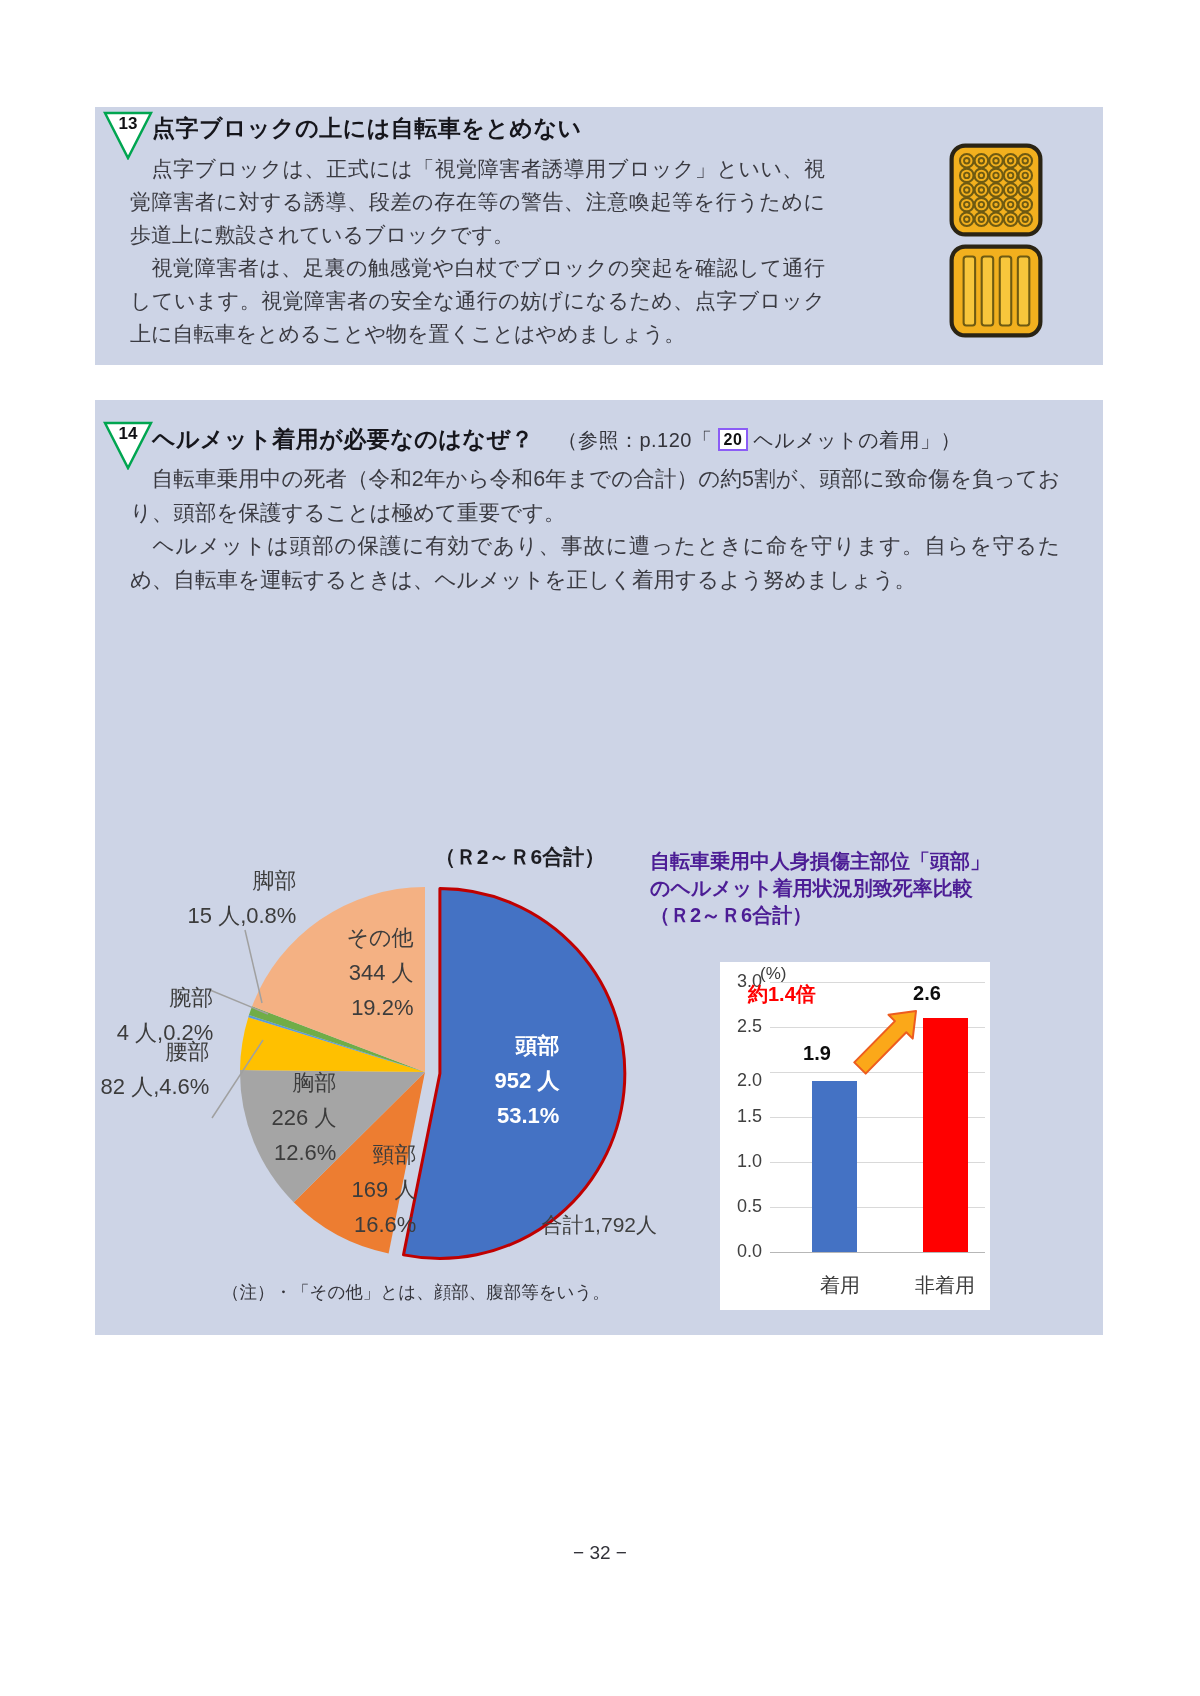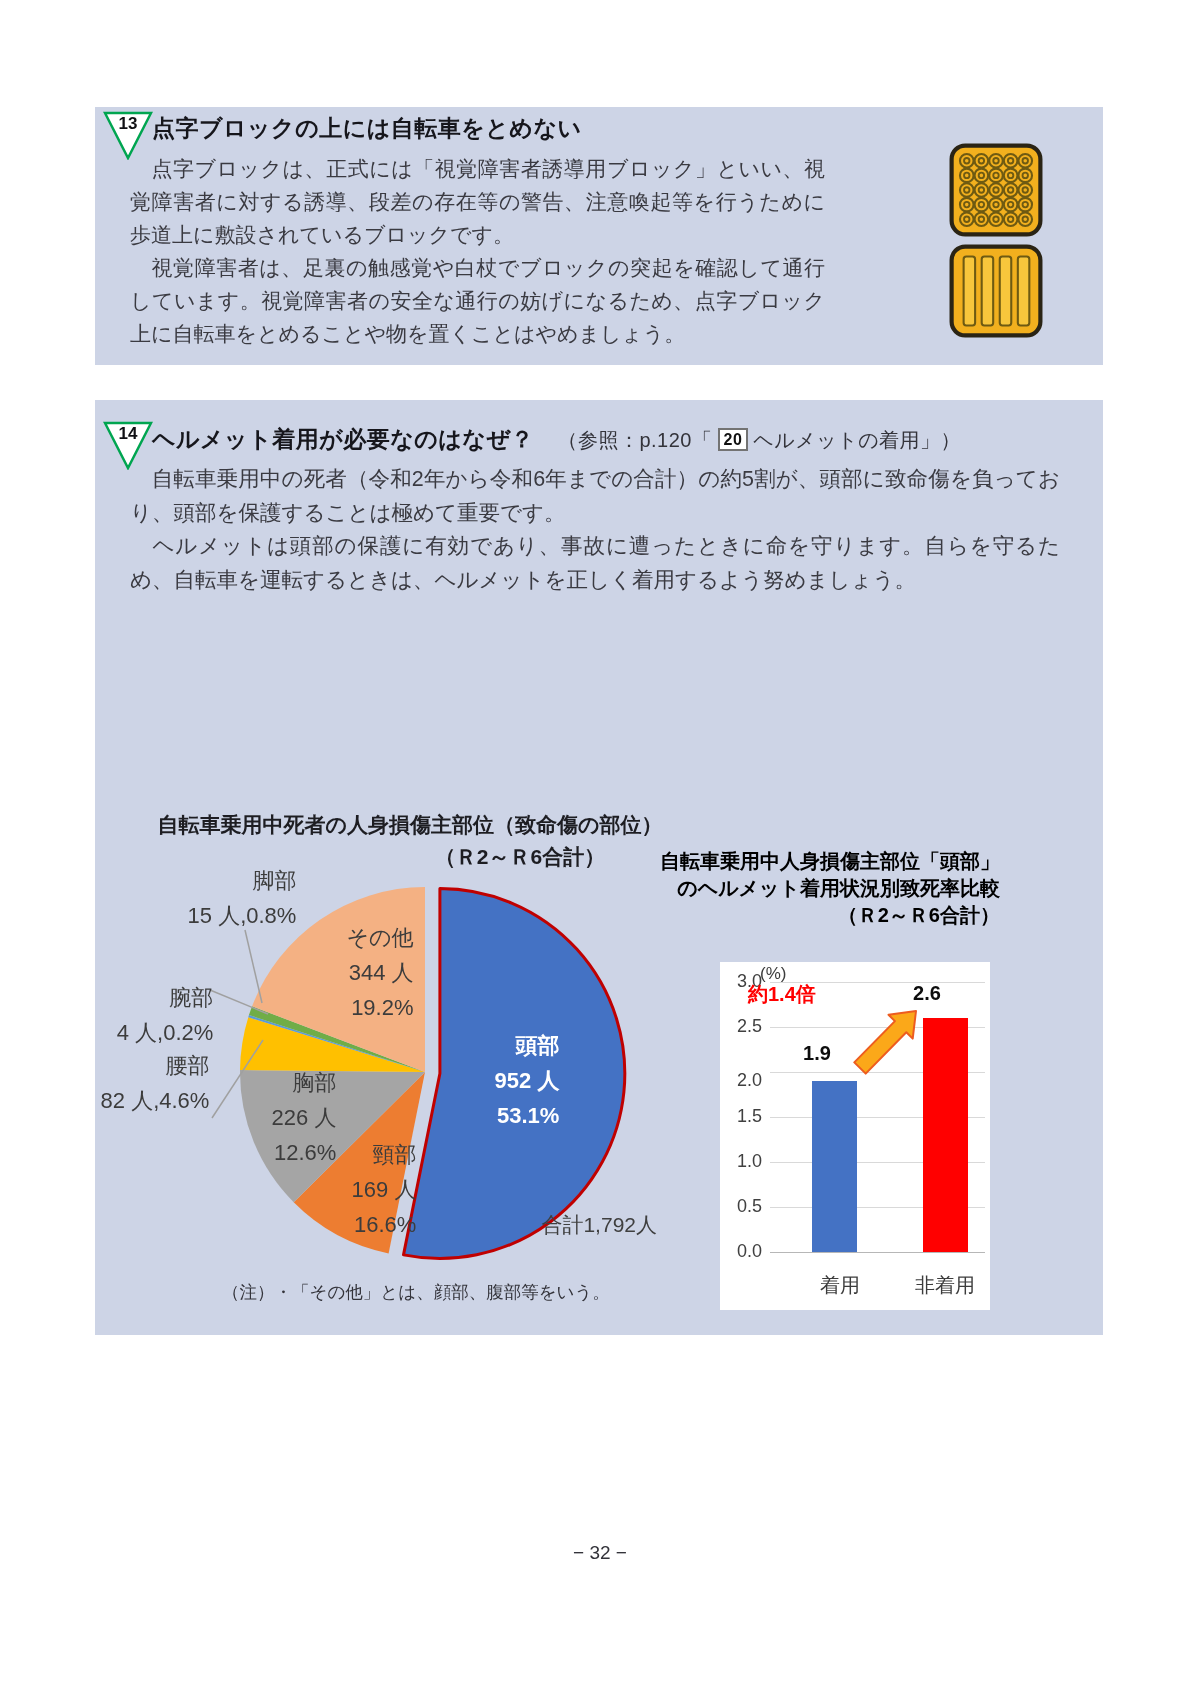--- a/index.html
+++ b/index.html
@@ -7,21 +7,21 @@
         font-family:"Liberation Sans",sans-serif;color:#3a3a41;overflow:hidden;}
   .panel{position:absolute;background:#cdd4e6;}
   #panel13{left:95px;top:107px;width:1008px;height:258px;}
   #panel14{left:95px;top:400px;width:1008px;height:935px;}
   .badge{position:absolute;width:50px;height:50px;}
   .badge .num{position:absolute;top:4px;left:0;right:0;text-align:center;
               font-size:17px;font-weight:bold;color:#101014;}
   .sec-title{margin:0;padding:6px 0 0 57px;font-size:23px;font-weight:bold;color:#16161c;
              letter-spacing:.5px;white-space:nowrap;}
   .t-ref{font-weight:normal;font-size:20px;color:#33333a;}
-  .ref-box{display:inline-block;border:2px solid #737373;background:#fff;font-weight:bold;
+  .ref-box{display:inline-block;border:2px solid #8b5cf6;background:#fff;font-weight:bold;
            font-size:16px;line-height:17px;padding:1px 4px;margin:0 5px;vertical-align:2px;color:#111;}
   .body-text{font-size:21px;line-height:33px;text-align:justify;color:#3a3a41;}
   .body-text p{margin:0;}
   #panel13 .body-text{margin:8px 278px 0 35px;}
   #panel14 .body-text{margin:8px 43px 0 35px;line-height:33.5px;font-size:21.5px;}
   .tactile-icons{position:absolute;right:60px;top:36px;width:94px;}
   .tactile-icons svg{display:block;margin-bottom:7px;}
   
   .pie-block{position:absolute;left:5px;top:405px;width:580px;height:490px;}
   .pie-title{position:absolute;left:310px;top:6px;transform:translateX(-50%);
@@ -31,22 +31,22 @@
   .pie-svg{position:absolute;left:0;top:0;}
   .pie-label{position:absolute;transform:translateX(-50%);text-align:right;font-size:22px;
              line-height:35px;color:#3c3c3c;white-space:nowrap;}
   .pie-label.head{color:#ffffff;font-weight:bold;}
   .pie-total{position:absolute;left:427px;top:406px;width:130px;text-align:right;
              font-size:21px;color:#3f3f3f;white-space:nowrap;}
   .pie-note{position:absolute;left:127px;top:880px;font-family:"DejaVu Serif","Liberation Serif",serif;
             font-size:17.5px;color:#33333a;white-space:nowrap;}
   
   .bar-block{position:absolute;left:555px;top:445px;width:350px;height:480px;}
-  .bar-title{position:absolute;left:0;top:3px;width:350px;text-align:right;
-             font-size:20px;line-height:27px;font-weight:bold;color:#000000;}
+  .bar-title{position:absolute;left:0;top:3px;width:350px;text-align:left;
+             font-size:20px;line-height:27px;font-weight:bold;color:#4c1d95;}
   .bar-panel{position:absolute;left:70px;top:117px;width:270px;height:348px;background:#ffffff;}
   .unit-label{position:absolute;left:40px;top:2px;font-size:17px;color:#3c3c3c;}
   .tick{position:absolute;left:0;width:42px;text-align:right;font-size:18px;color:#404040;height:22px;}
   .gridline{position:absolute;left:50px;width:215px;height:1px;background:#d9d9d9;}
   .gridline.base{background:#b7b7b7;}
   .bar-col{position:absolute;bottom:58px;width:45px;}
   .bar-val{position:absolute;transform:translateX(-50%);font-weight:bold;font-size:20px;color:#0d0d0d;white-space:nowrap;}
   .ratio-note{position:absolute;left:28px;top:19px;font-size:20px;font-weight:bold;color:#ff0000;white-space:nowrap;}
   .cat-label{position:absolute;transform:translateX(-50%);top:310px;font-size:20px;color:#3c3c3c;white-space:nowrap;}
   .arrow-svg{position:absolute;left:0;top:0;pointer-events:none;}
@@ -122,21 +122,20 @@
       </svg>
       <span class="num">14</span>
     </div>
     <h2 class="sec-title" style="padding-top:24px;"><span>ヘルメット着用が必要なのはなぜ？</span>　<span class="t-ref"><span>（参照：p.120「</span><span class="ref-box">20</span><span>ヘルメットの着用」）</span></span></h2>
     <div class="body-text">
       <p>　自転車乗用中の死者（令和2年から令和6年までの合計）の約5割が、頭部に致命傷を負っており、頭部を保護することは極めて重要です。</p>
       <p>　ヘルメットは頭部の保護に有効であり、事故に遭ったときに命を守ります。自らを守るため、自転車を運転するときは、ヘルメットを正しく着用するよう努めましょう。</p>
     </div>
 
     <div class="pie-block">
-      <div class="pie-title">自転車乗用中死者の人身損傷主部位（致命傷の部位）</div>
       <div class="pie-subtitle">（Ｒ2～Ｒ6合計）</div>
       <svg class="pie-svg" width="580" height="490" viewBox="0 0 580 490">
         <g id="pie-slices">
             <path d="M 339.9 268.5 L 339.9 83.5 A 185 185 0 1 1 303.5 449.9 Z" fill="#4472c4" stroke="#c00000" stroke-width="3" stroke-linejoin="round"></path>
             <path d="M 325.0 267.0 L 288.6 448.4 A 185 185 0 0 1 193.7 397.3 Z" fill="#ed7d31"></path>
             <path d="M 325.0 267.0 L 193.7 397.3 A 185 185 0 0 1 140.0 265.0 Z" fill="#a5a5a5"></path>
             <path d="M 325.0 267.0 L 140.0 265.0 A 185 185 0 0 1 148.3 212.3 Z" fill="#ffc000"></path>
             <path d="M 325.0 267.0 L 148.3 212.3 A 185 185 0 0 1 149.0 210.1 Z" fill="#5b9bd5"></path>
             <path d="M 325.0 267.0 L 149.0 210.1 A 185 185 0 0 1 152.1 201.3 Z" fill="#70ad47"></path>
             <path d="M 325.0 267.0 L 152.1 201.3 A 185 185 0 0 1 325.0 82.0 Z" fill="#f4b183"></path>
@@ -146,21 +145,21 @@
         <line x1="112" y1="313" x2="163" y2="235" stroke="#a0a0a0" stroke-width="1.5"></line>
       </svg>
       <div class="pie-label" style="left:142px;top:58px;">
         <div>脚部</div>
         <div>15 人,0.8%</div>
       </div>
       <div class="pie-label" style="left:65px;top:131px;margin-top:44px;">
         <div>腕部</div>
         <div>4 人,0.2%</div>
       </div>
-      <div class="pie-label" style="left:55px;top:243px;">
+      <div class="pie-label" style="left:55px;top:229px;">
         <div>腰部</div>
         <div>82 人,4.6%</div>
       </div>
       <div class="pie-label" style="left:280px;top:115px;">
         <div>その他</div>
         <div>344 人</div>
         <div>19.2%</div>
       </div>
       <div class="pie-label" style="left:204px;top:260px;">
         <div>胸部</div>

